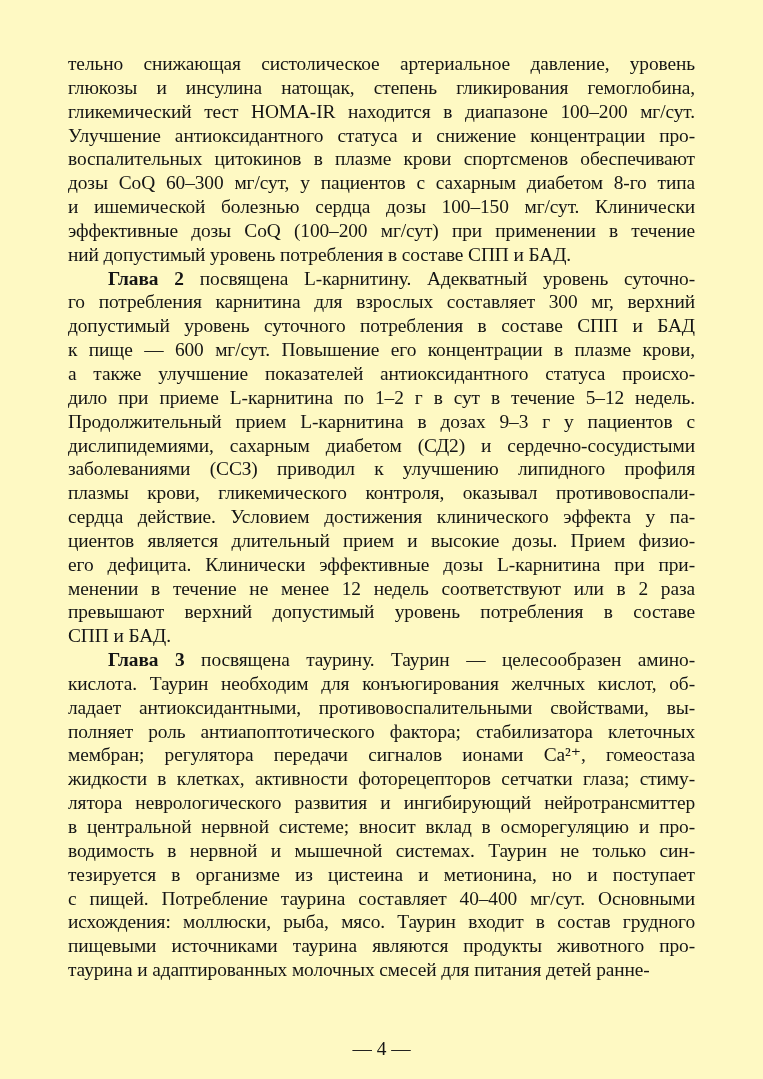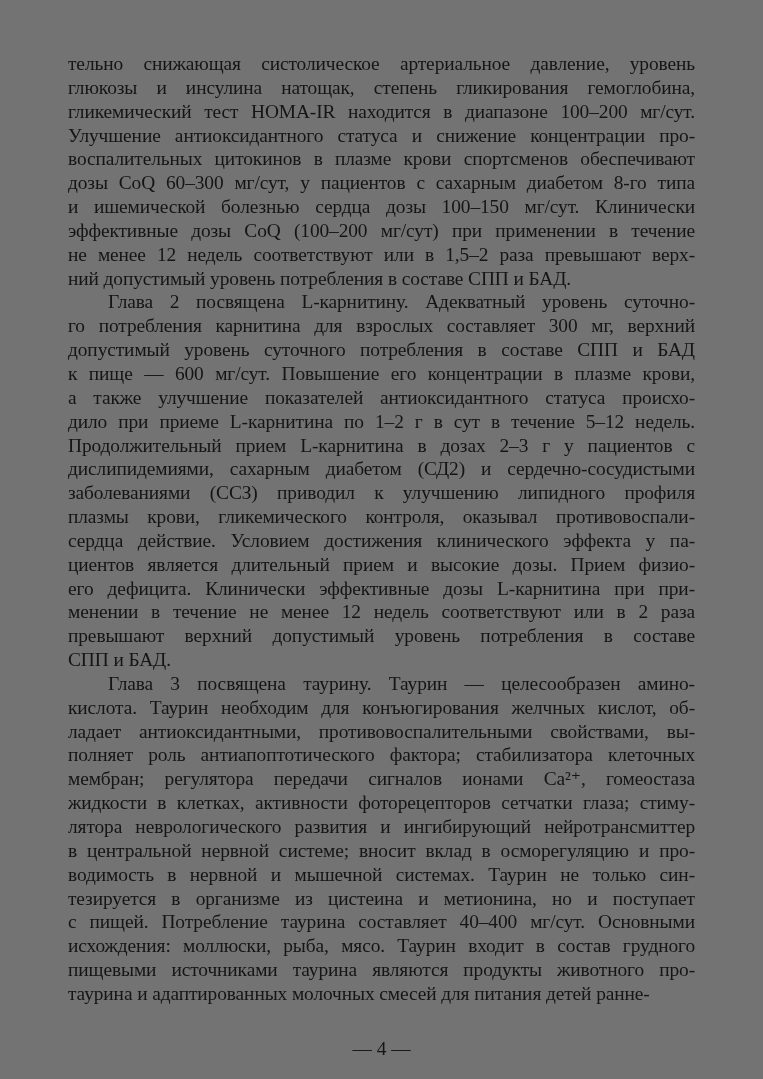--- a/index.html
+++ b/index.html
@@ -4,21 +4,21 @@
 <style>
   html, body {
     margin: 0;
     padding: 0;
     background: #ffffff;
   }
   .page {
     position: relative;
     width: 763px;
     height: 1079px;
-    background: #737373;
+    background: #fef9c3;
     overflow: hidden;
     font-family: "Liberation Serif", "DejaVu Serif", serif;
     color: #151515;
   }
   .text-block {
     position: absolute;
     left: 68px;
     top: 52px;
     width: 627px;
   }
@@ -36,21 +36,21 @@
     overflow: hidden;
     white-space: normal;
   }
   .line.last {
     text-align-last: left;
   }
   .line.indented {
     text-indent: 40px;
   }
   .line b {
-    font-weight: normal;
+    font-weight: bold;
   }
   .footer {
     position: absolute;
     left: 0;
     top: 1037px;
     width: 763px;
     text-align: center;
     font-size: 19.4px;
     line-height: 24px;
   }
@@ -62,31 +62,30 @@
   <div class="text-block">
       <div class="para">
         <div class="line">тельно снижающая систолическое артериальное давление, уровень</div>
         <div class="line">глюкозы и инсулина натощак, степень гликирования гемоглобина,</div>
         <div class="line">гликемический тест HOMA-IR находится в диапазоне 100–200 мг/сут.</div>
         <div class="line">Улучшение антиоксидантного статуса и снижение концентрации про-</div>
         <div class="line">воспалительных цитокинов в плазме крови спортсменов обеспечивают</div>
         <div class="line">дозы CoQ 60–300 мг/сут, у пациентов с сахарным диабетом 8-го типа</div>
         <div class="line">и ишемической болезнью сердца дозы 100–150 мг/сут. Клинически</div>
         <div class="line">эффективные дозы CoQ (100–200 мг/сут) при применении в течение</div>
-        <div class="line">не менее 12 недель соответствуют или в 1,5–2 раза превышают верх-</div>
         <div class="line last">ний допустимый уровень потребления в составе СПП и БАД.</div>
       </div>
       <div class="para">
         <div class="line indented"><b>Глава 2</b><span> посвящена L-карнитину. Адекватный уровень суточно-</span></div>
         <div class="line">го потребления карнитина для взрослых составляет 300 мг, верхний</div>
         <div class="line">допустимый уровень суточного потребления в составе СПП и БАД</div>
         <div class="line">к пище — 600 мг/сут. Повышение его концентрации в плазме крови,</div>
         <div class="line">а также улучшение показателей антиоксидантного статуса происхо-</div>
         <div class="line">дило при приеме L-карнитина по 1–2 г в сут в течение 5–12 недель.</div>
-        <div class="line">Продолжительный прием L-карнитина в дозах 2–3 г у пациентов с</div>
+        <div class="line">Продолжительный прием L-карнитина в дозах 9–3 г у пациентов с</div>
         <div class="line">дислипидемиями, сахарным диабетом (СД2) и сердечно-сосудистыми</div>
         <div class="line">заболеваниями (ССЗ) приводил к улучшению липидного профиля</div>
         <div class="line">плазмы крови, гликемического контроля, оказывал противовоспали-</div>
         <div class="line">сердца действие. Условием достижения клинического эффекта у па-</div>
         <div class="line">циентов является длительный прием и высокие дозы. Прием физио-</div>
         <div class="line">его дефицита. Клинически эффективные дозы L-карнитина при при-</div>
         <div class="line">менении в течение не менее 12 недель соответствуют или в 2 раза</div>
         <div class="line">превышают верхний допустимый уровень потребления в составе</div>
         <div class="line last">СПП и БАД.</div>
       </div>

